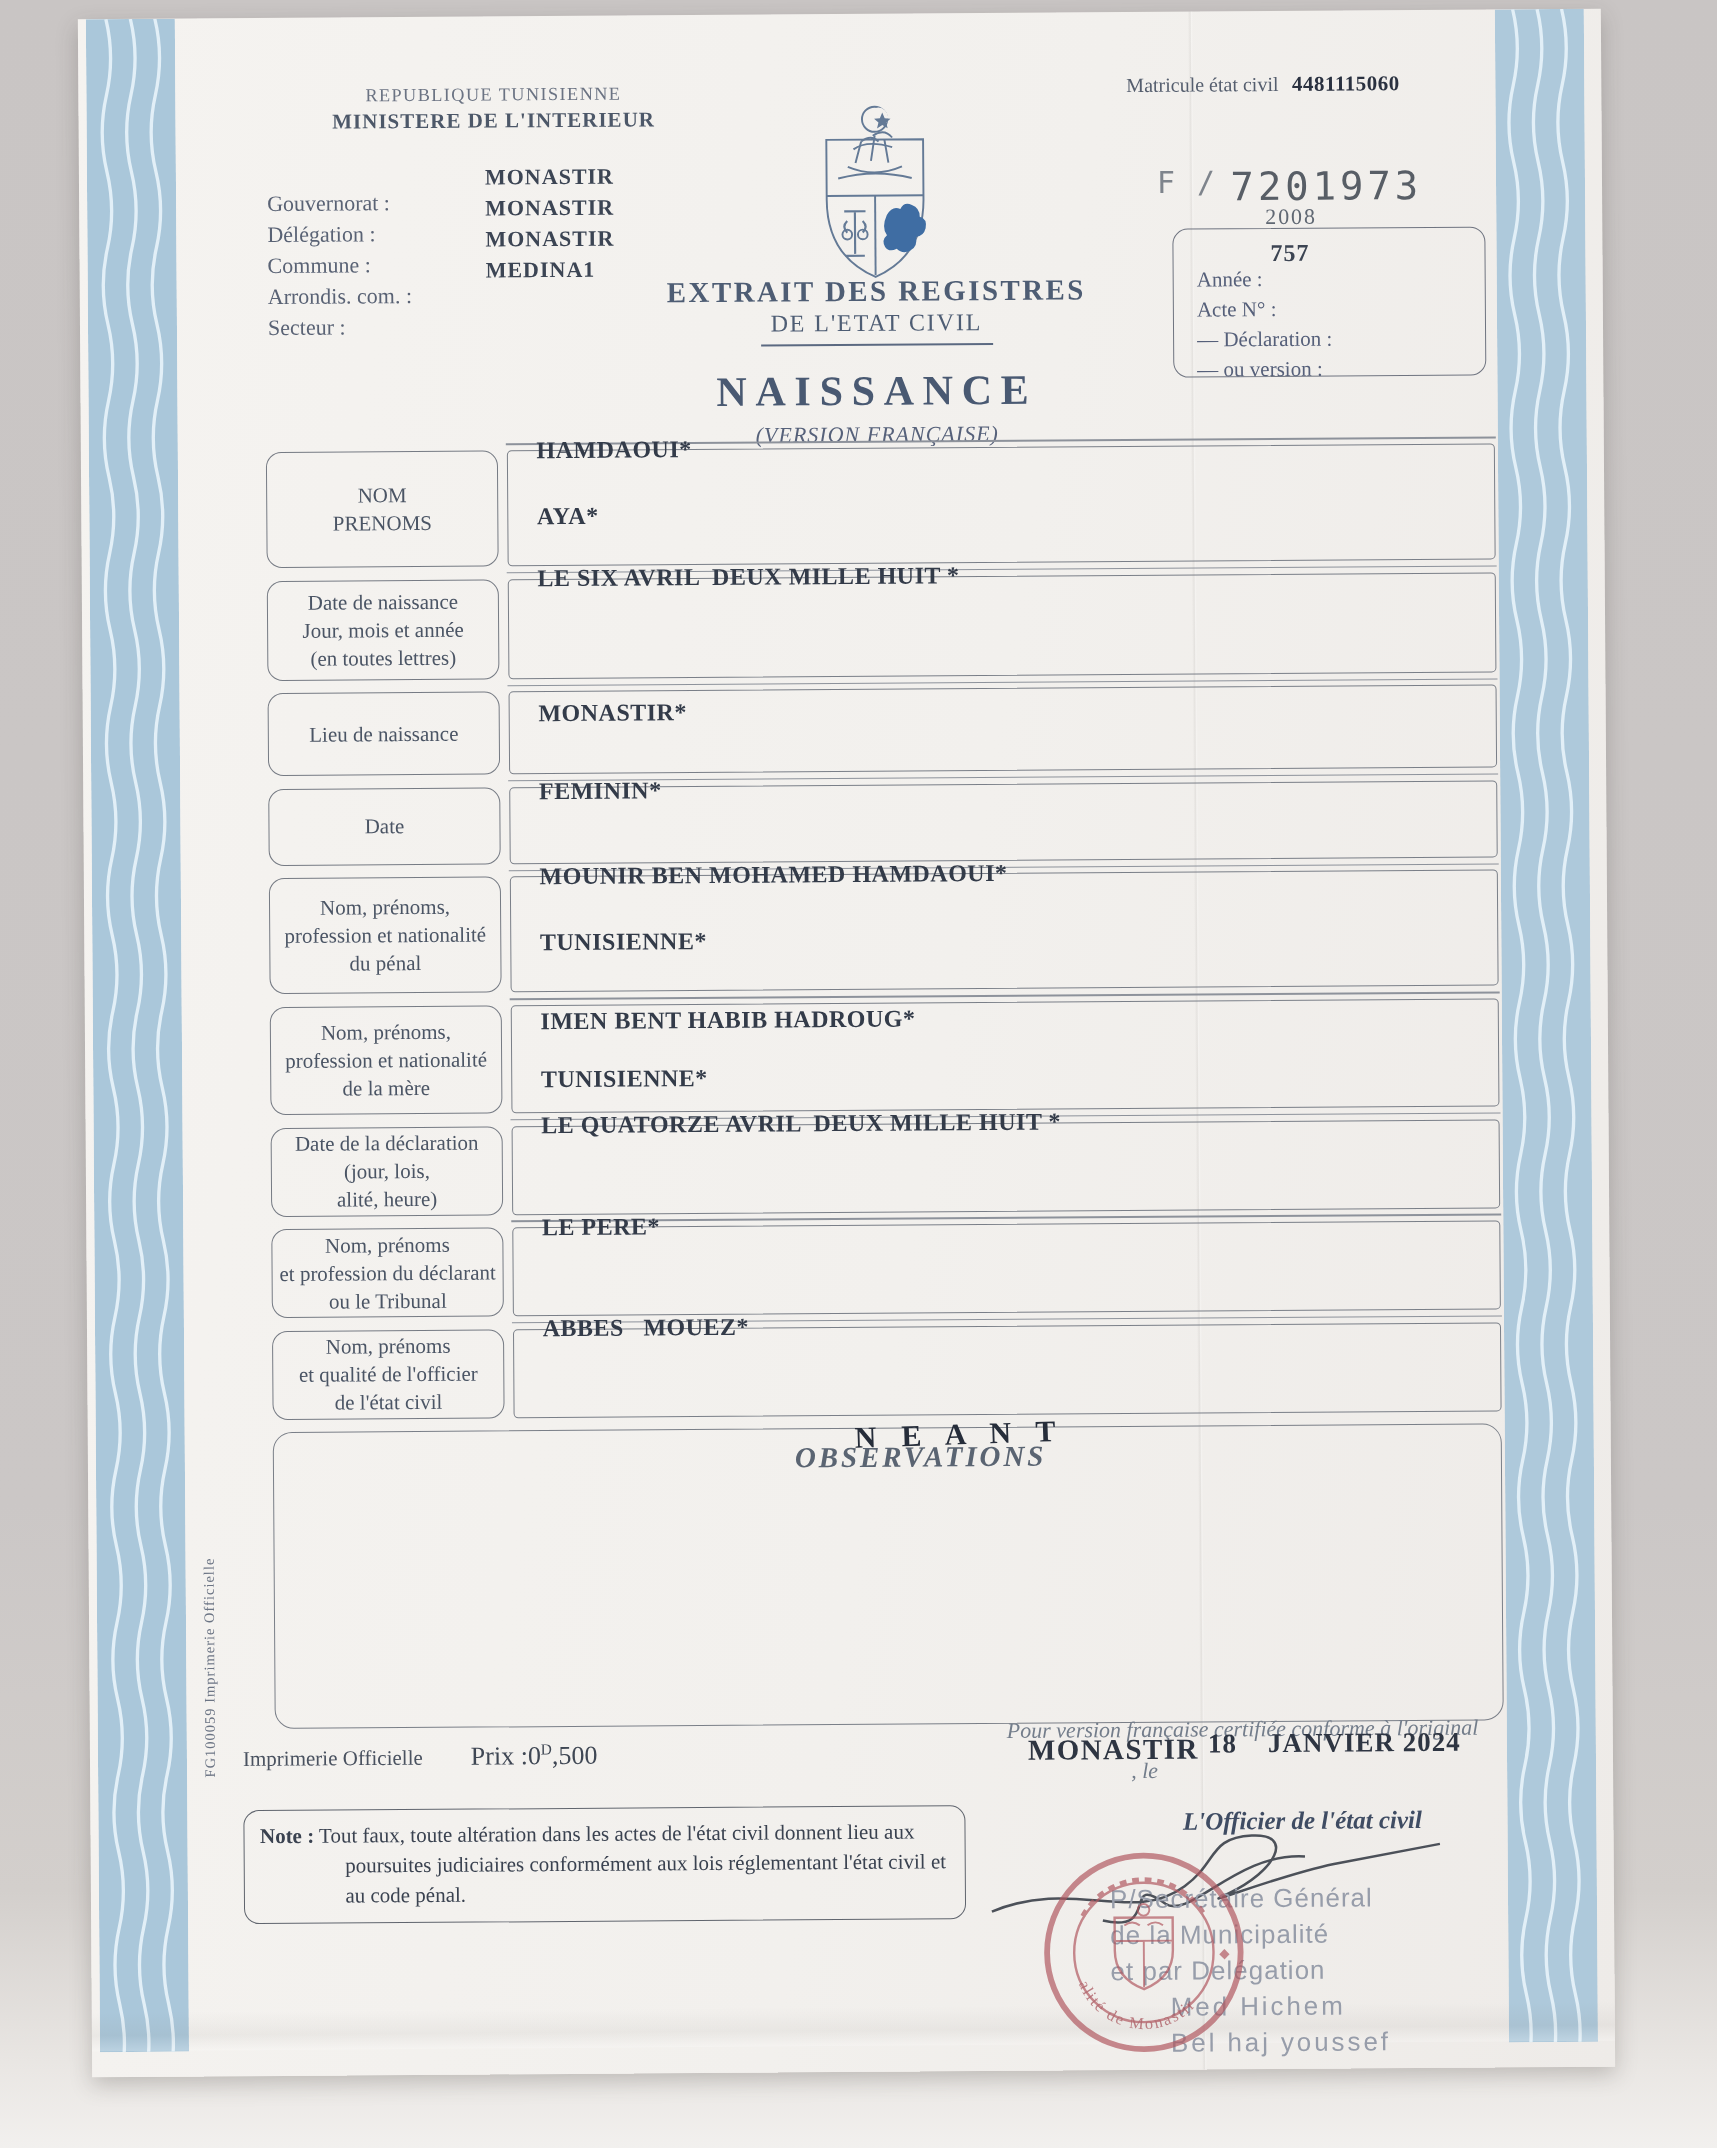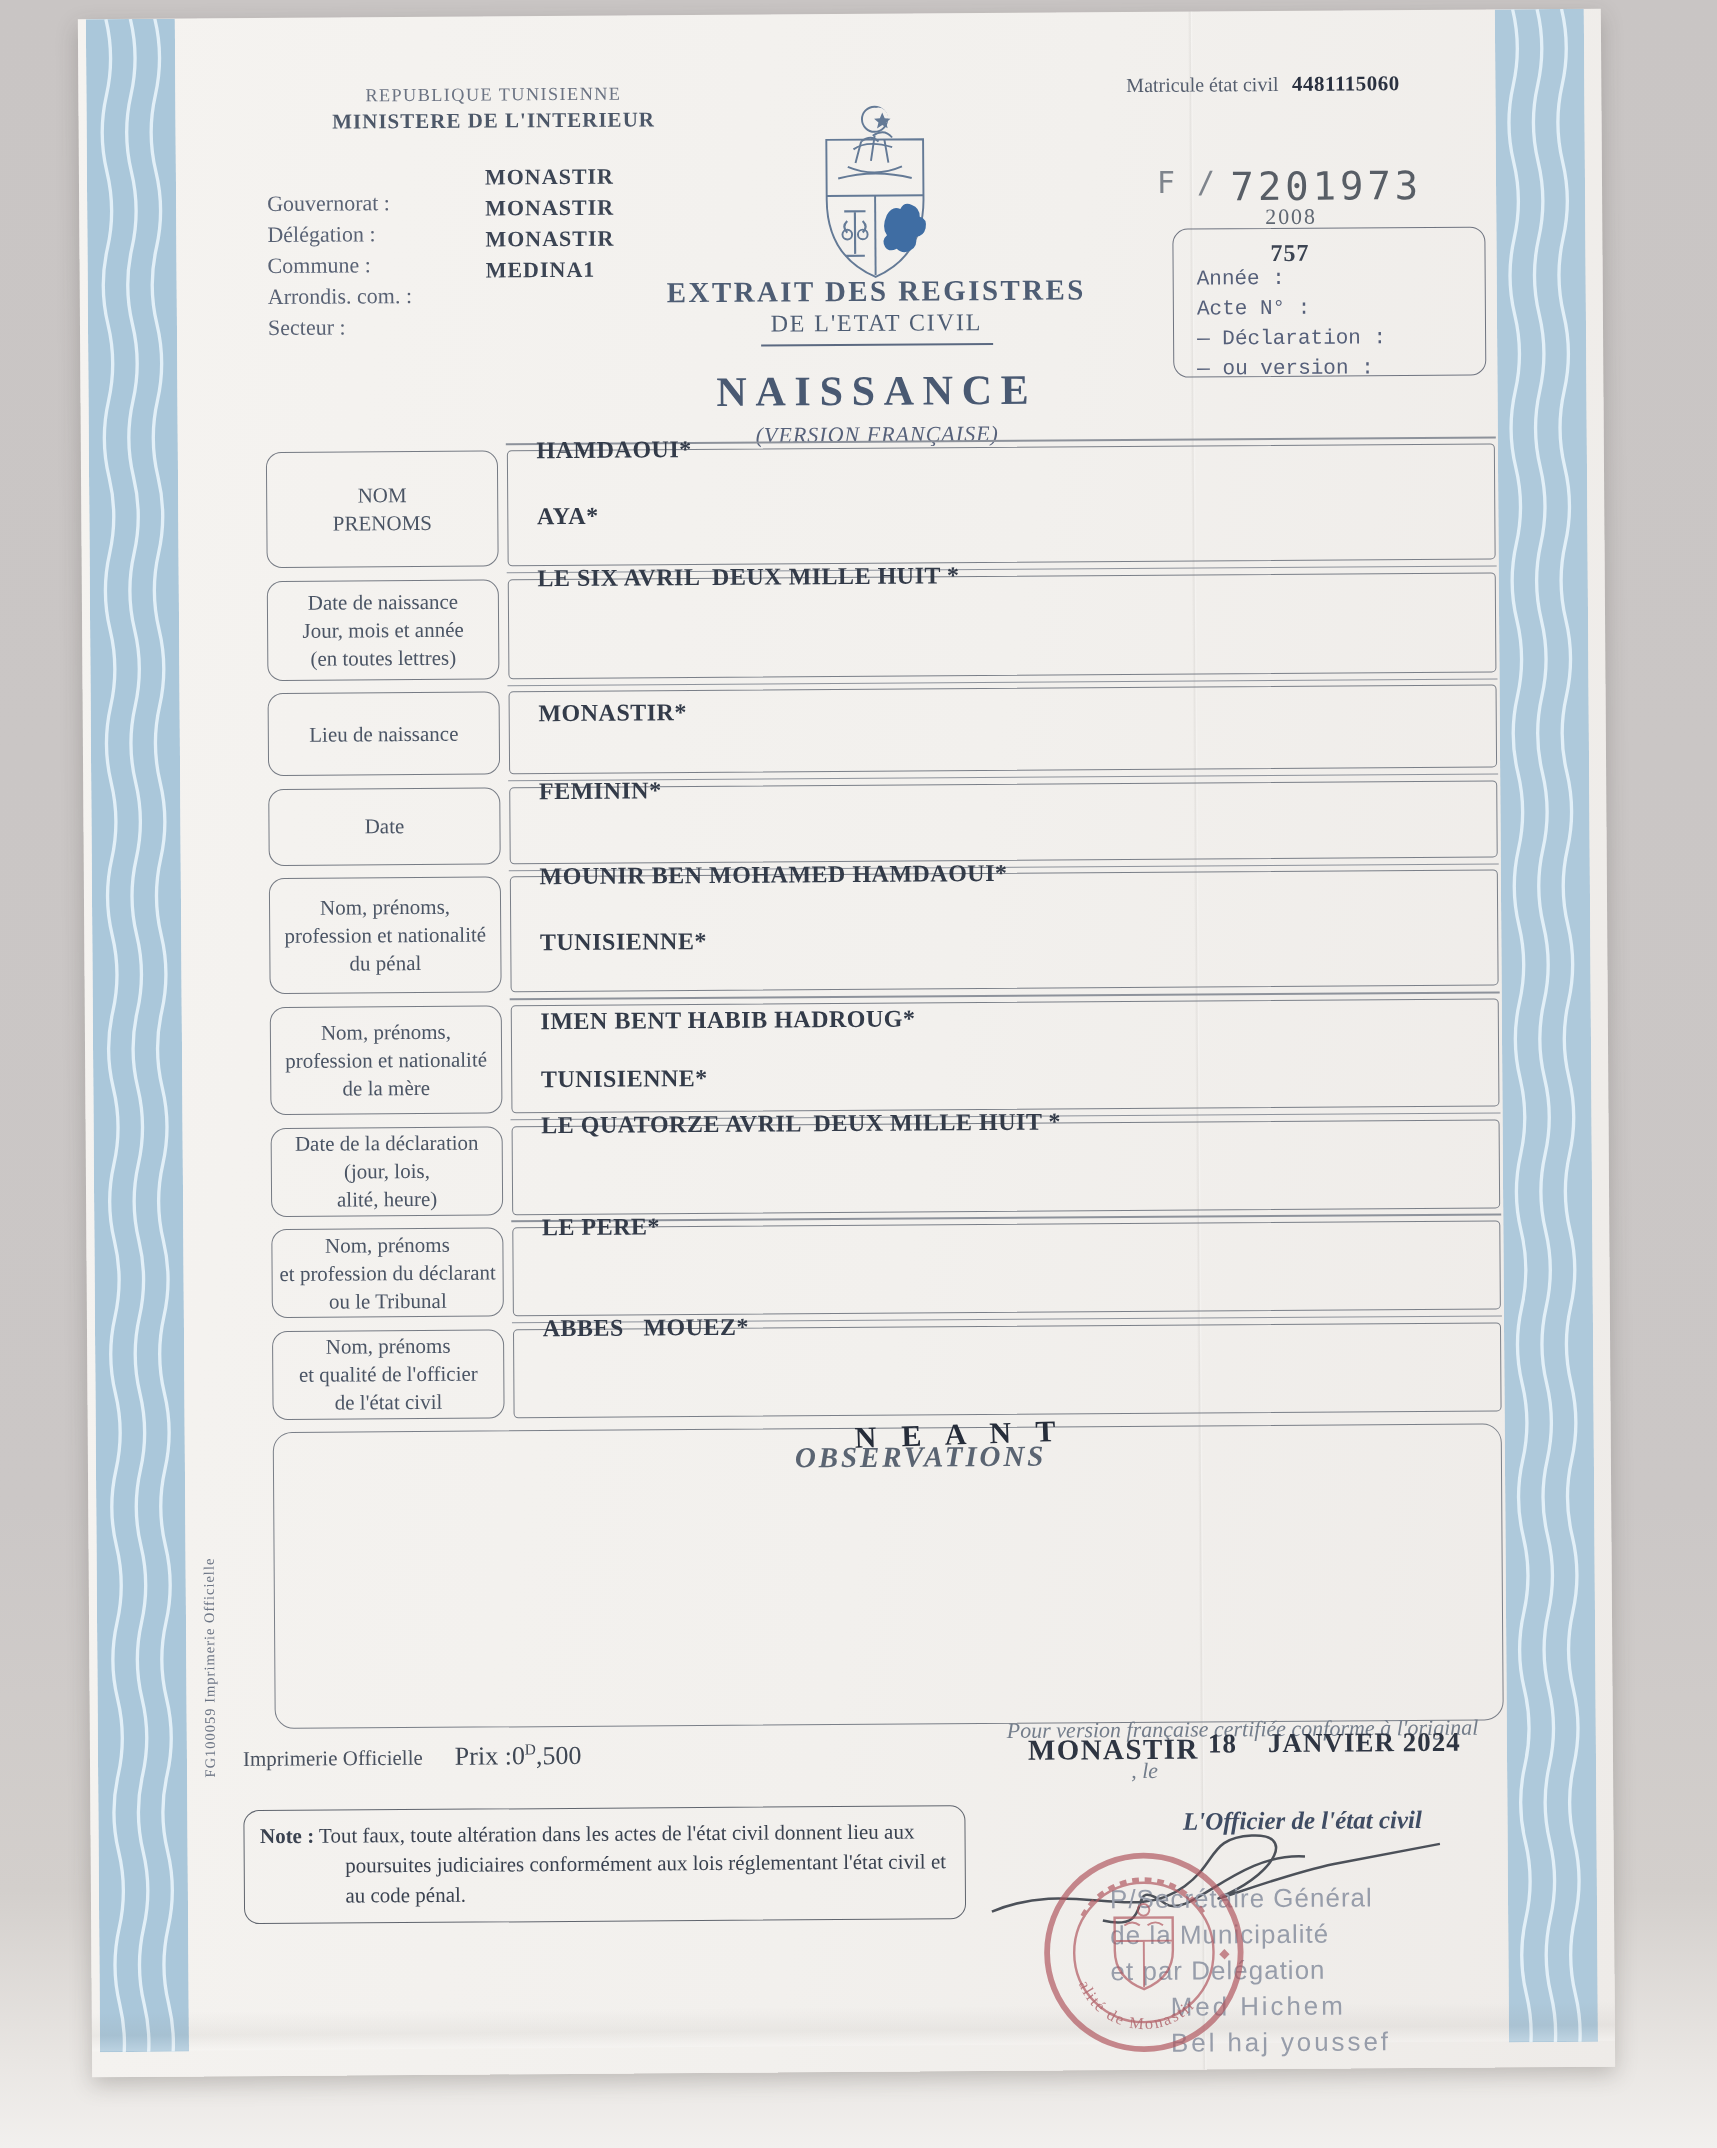--- a/index.html
+++ b/index.html
@@ -32,21 +32,21 @@
   .admin-labels{left:188px;top:170px;font-size:22px;color:#5a6375;line-height:31px;}
   .admin-values{left:406px;top:145px;font-size:22px;font-weight:bold;letter-spacing:1px;color:#3c4554;line-height:31px;}
   .matricule{left:1048px;top:61px;font-size:20px;color:#555e6e;}
   .matricule b{color:#2a3140;font-size:21px;letter-spacing:0.5px;margin-left:13.5px;}
   .fref{left:1078px;top:153px;font-family:"DejaVu Sans Mono",monospace;color:#7e848c;}
   .fref .fp{font-size:30px;vertical-align:7.7px;letter-spacing:1.9px;}
   .fref .fn{font-size:39px;color:#585e66;letter-spacing:3.9px;margin-left:13.5px;}
   .fyear{left:1186px;top:193px;font-size:22px;color:#606873;letter-spacing:1.9px;text-align:right;}
   .actebox{left:1093px;top:217px;width:311px;height:147px;border:1.9px solid #6f7480;border-radius:15.4px;}
   .actebox .no{position:absolute;left:97px;top:11px;font-size:24px;font-weight:bold;color:#3c4452;letter-spacing:1px;}
-  .actebox .ln{position:absolute;left:23px;top:35px;font-size:21px;color:#56607a;line-height:30px;font-family:Liberation Mono, monospace;}
+  .actebox .ln{position:absolute;left:23px;top:35px;font-size:21px;color:#56607a;line-height:30px;}
   
   .coat{left:736px;top:89px;width:120px;height:185px;}
   
   .titleblock{left:526px;top:261px;width:541px;text-align:center;color:#4e5d74;}
   .t1{font-size:29px;font-weight:bold;letter-spacing:2.4px;}
   .t2{font-size:24px;letter-spacing:1.9px;margin-top:1.9px;}
   .t-underline{width:232px;height:1.9px;background:#5b6981;margin:6.8px auto 0 auto;}
   .t3{font-size:42px;font-weight:bold;letter-spacing:8.7px;margin-top:21px;color:#495972;}
   .t4{font-size:22px;font-style:italic;letter-spacing:1px;margin-top:7.7px;color:#56617a;}
   
@@ -64,21 +64,21 @@
   .r5{height:116px;} .r6{height:108px;} .r7{height:89px;} .r8{height:89px;} .r9{height:89px;}
   .r3 .v1{top:7.7px;} .r6 .v1{top:1.9px;} .r6 .v2{top:60px;} .r4 .v1{top:-9.7px;}
   
   .obsbox{height:295px;border:1.9px solid #7a7f88;border-radius:19.3px;position:relative;}
   .obs-head{position:absolute;left:521px;top:11.6px;font-size:29px;font-style:italic;font-weight:bold;letter-spacing:2.9px;color:#5a6472;}
   .obs-stamp{position:absolute;left:581px;top:-11.6px;font-size:30px;font-weight:bold;letter-spacing:8.7px;color:#262d3a;transform:rotate(-1.5deg);}
   
   .sidecode{left:112px;top:1498px;height:261px;writing-mode:vertical-rl;transform:rotate(180deg);
     font-size:14.5px;color:#6b7484;letter-spacing:1px;}
   .impline{left:153px;top:1724px;font-size:21px;color:#4a5260;}
-  .impline .prix{font-size:26px;margin-left:32px;color:#3f4754;}
+  .impline .prix{font-size:26px;margin-left:48px;color:#3f4754;}
   .impline sup{font-size:15.4px;}
   .certline{left:917px;top:1705px;width:647px;font-size:22px;font-style:italic;color:#737d8b;}
   .certline .le{display:block;margin-left:124px;margin-top:15.4px;}
   .placestamp{left:938px;top:1721px;font-size:29px;font-weight:bold;letter-spacing:1.4px;color:#2e3542;}
   .datestamp{left:1118px;top:1717px;font-size:27px;font-weight:bold;letter-spacing:1px;color:#2e3542;white-space:pre;}
   .officer{left:990px;top:1796px;width:444px;text-align:center;font-size:25px;font-weight:bold;font-style:italic;color:#3f4c63;}
   .notebox{left:153px;top:1792px;width:722px;height:114px;border:1.9px solid #60656e;border-radius:15.4px;
     padding:9.7px 15.4px;box-sizing:border-box;font-size:21px;color:#3a4250;line-height:30px;}
   .notebox p{margin:0;padding-left:85px;text-indent:-85px;}
   .signature{left:896px;top:1807px;width:463px;height:126px;}

